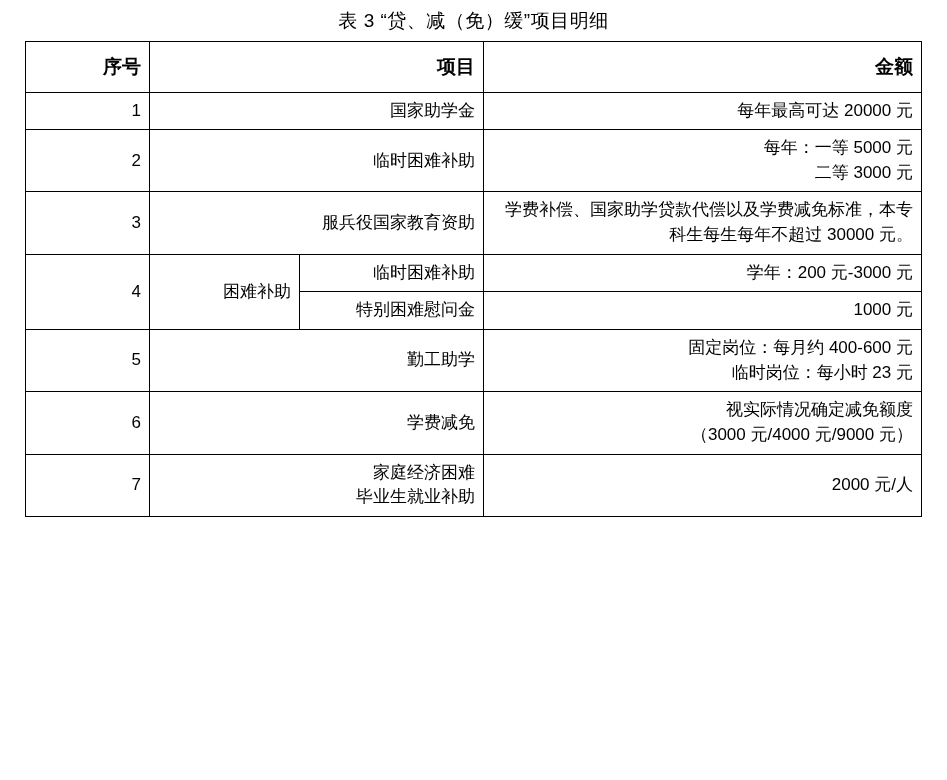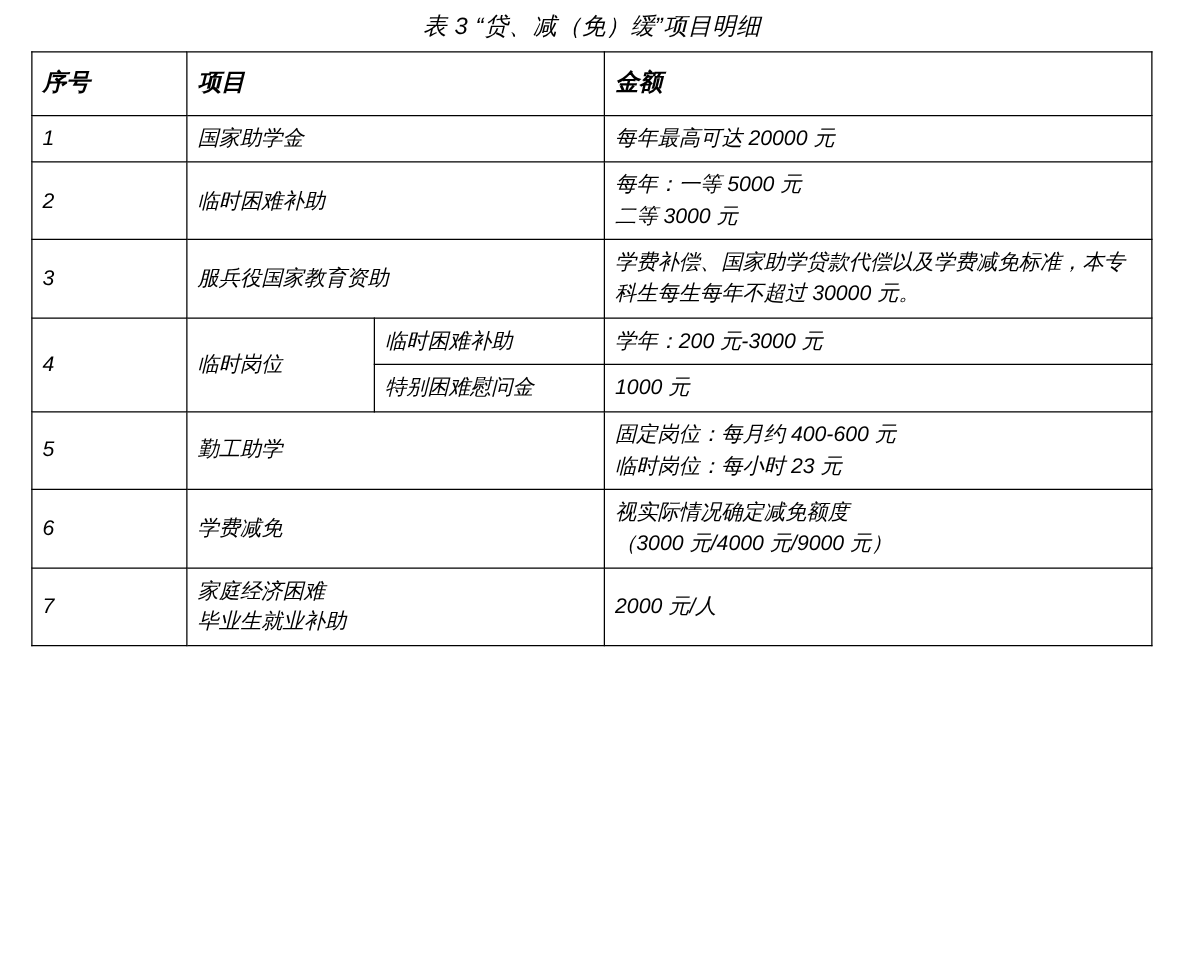--- a/index.html
+++ b/index.html
@@ -12,40 +12,39 @@
     height: 780px;
     font-family: "Liberation Serif", "DejaVu Serif", serif;
     color: #000000;
     overflow: hidden;
   }
   .page {
     width: 947px;
     height: 780px;
     position: relative;
     box-sizing: border-box;
-    font-style: italic;
   }
   .table-caption {
     text-align: center;
     font-size: 19px;
     font-family: "Liberation Sans", "DejaVu Sans", sans-serif;
     padding-top: 8px;
     padding-bottom: 7px;
     letter-spacing: 0.5px;
   }
   table.detail {
     border-collapse: collapse;
     margin: 0 auto;
     width: 896px;
     table-layout: fixed;
     font-family: "Liberation Sans", "DejaVu Sans", sans-serif;
   }
   table.detail td, table.detail th {
     border: 1px solid #000000;
-    text-align: left;
+    text-align: right;
     vertical-align: middle;
     font-weight: normal;
     font-size: 17px;
     padding: 6px 8px;
     line-height: 1.45;
   }
   table.detail th {
     font-weight: bold;
     font-size: 19px;
     padding: 11px 8px;
@@ -100,21 +99,21 @@
       </tr>
 
       <tr>
         <td class="idx-cell">3</td>
         <td colspan="2">服兵役国家教育资助</td>
         <td class="amount-cell cell-left">学费补偿、国家助学贷款代偿以及学费减免标准，本专科生每生每年不超过 30000 元。</td>
       </tr>
 
       <tr>
         <td class="idx-cell" rowspan="2">4</td>
-        <td rowspan="2">临时岗位</td>
+        <td rowspan="2">困难补助</td>
         <td>临时困难补助</td>
         <td class="amount-cell">学年：200 元-3000 元</td>
       </tr>
       <tr>
         <td>特别困难慰问金</td>
         <td class="amount-cell">1000 元</td>
       </tr>
 
       <tr>
         <td class="idx-cell">5</td>

